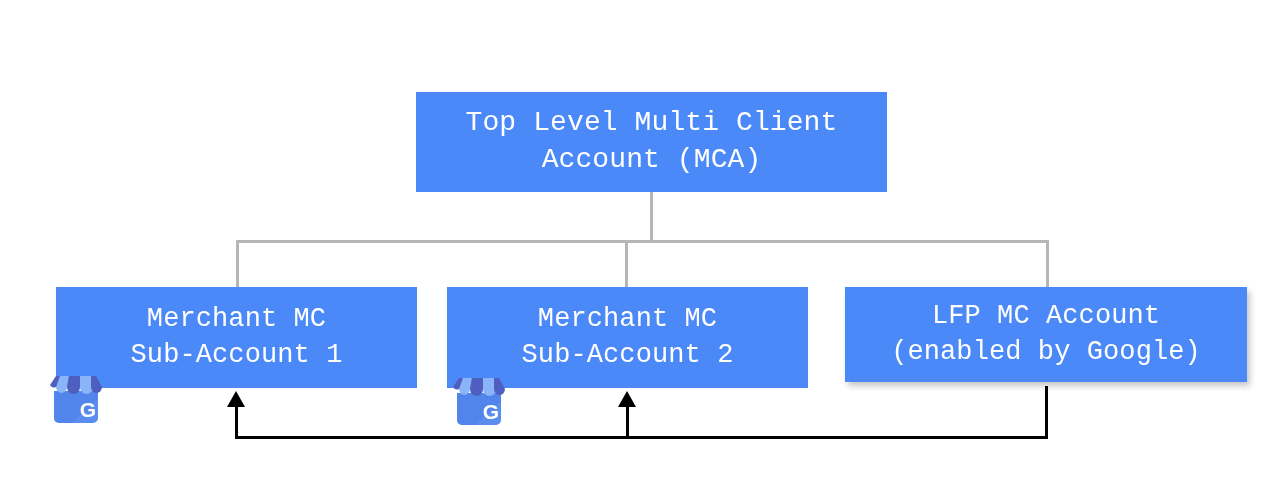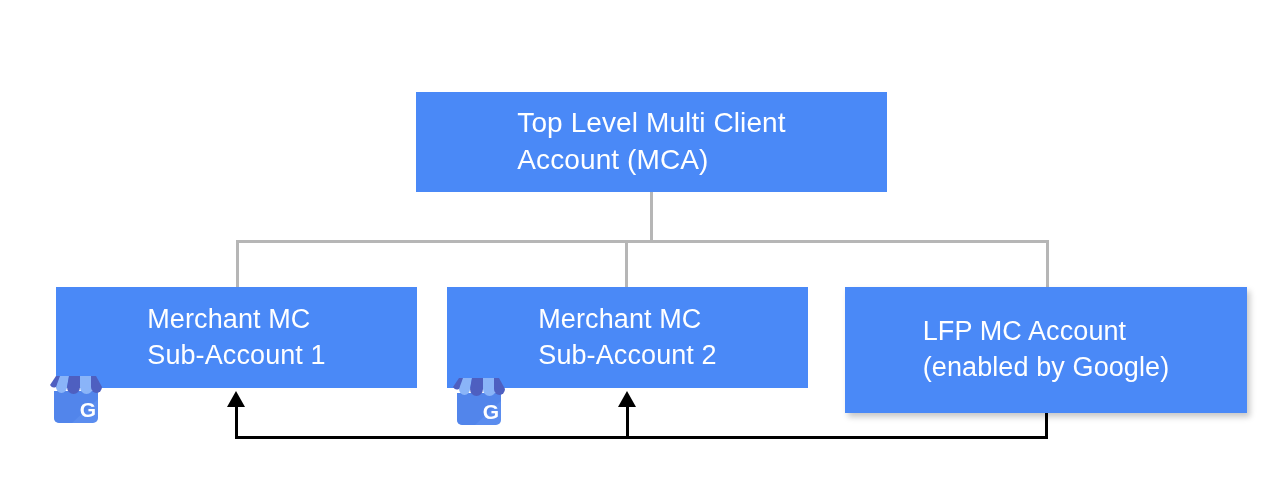--- a/index.html
+++ b/index.html
@@ -16,26 +16,28 @@
     height: 501px;
     background: #ffffff;
     overflow: hidden;
   }
   .node {
     position: absolute;
     box-sizing: border-box;
     display: flex;
     align-items: center;
     justify-content: center;
+    text-align: center;
     color: #ffffff;
     font-size: 27px;
     line-height: 1.32;
     letter-spacing: 0.1px;
     white-space: pre-line;
     padding: 8px 8px;
+    font-family: Liberation Mono, monospace;
   }
   .node-mca {
     left: 416px;
     top: 92px;
     width: 471px;
     height: 100px;
     font-size: 28px;
   }
   .node-sub1 {
     left: 56px;
@@ -46,21 +48,21 @@
   .node-sub2 {
     left: 447px;
     top: 287px;
     width: 361px;
     height: 101px;
   }
   .node-lfp {
     left: 845px;
     top: 287px;
     width: 402px;
-    height: 126px;
+    height: 95px;
     box-shadow: 3px 4px 6px rgba(0,0,0,0.22);
   }
   
   .conn {
     position: absolute;
     background: #b6b6b6;
   }
   .conn-v-top   { left: 650px; top: 192px; width: 3px;  height: 50px; }
   .conn-h-main  { left: 236px; top: 240px; width: 813px; height: 3px; }
   .conn-v-left  { left: 236px; top: 240px; width: 3px;  height: 48px; }

